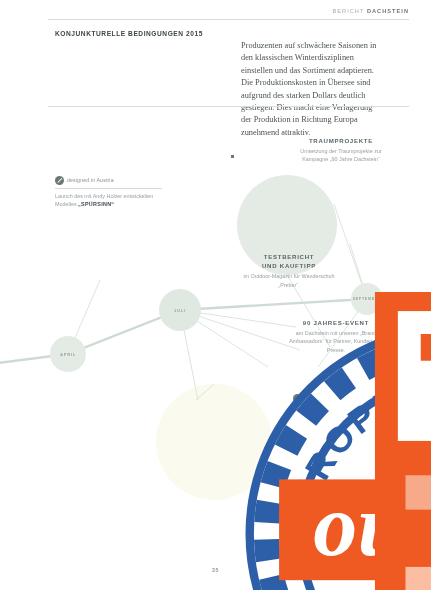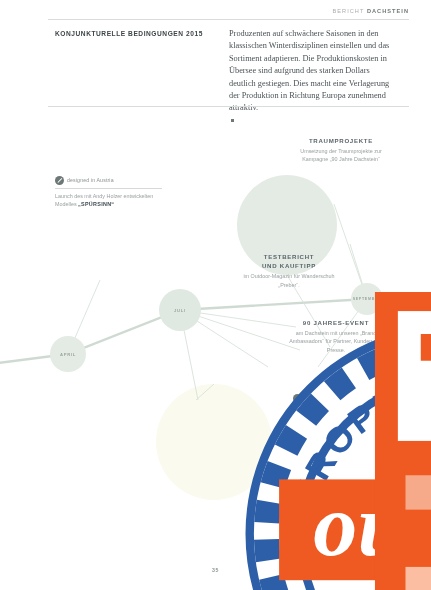--- a/index.html
+++ b/index.html
@@ -61,21 +61,21 @@
   .col.right { left: 229px; }
   .col h2 {
     margin: 0 0 1px 0;
     font-family: "Liberation Sans", sans-serif;
     font-size: 6.6px;
     font-weight: 700;
     letter-spacing: 0.55px;
     color: #3d4548;
     line-height: 11px;
   }
-  .col p { margin: 0; }
+  .col p { margin: 12px; }
   .endmark {
     display: inline-block;
     width: 3px; height: 3px;
     background: #6f7779;
     margin-left: 2px;
     vertical-align: 1px;
   }
 
   
   #graphic {

